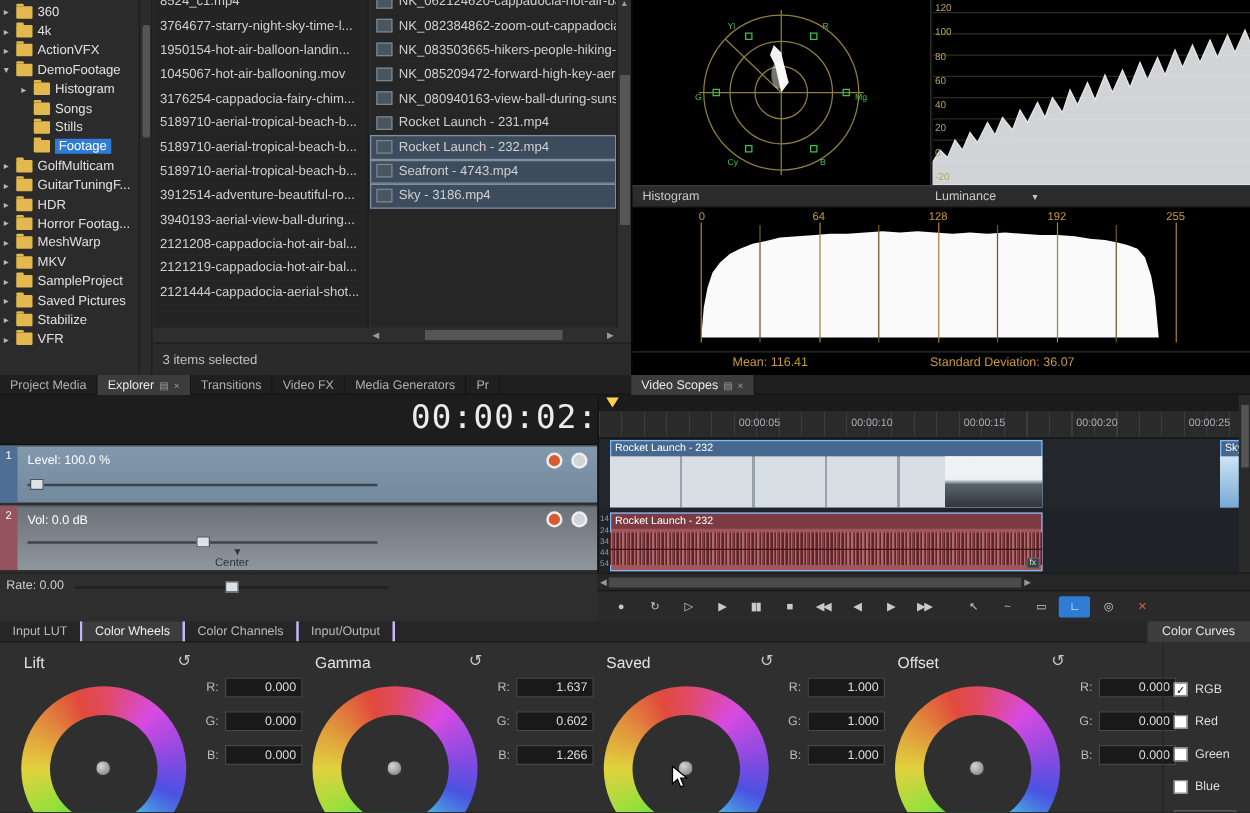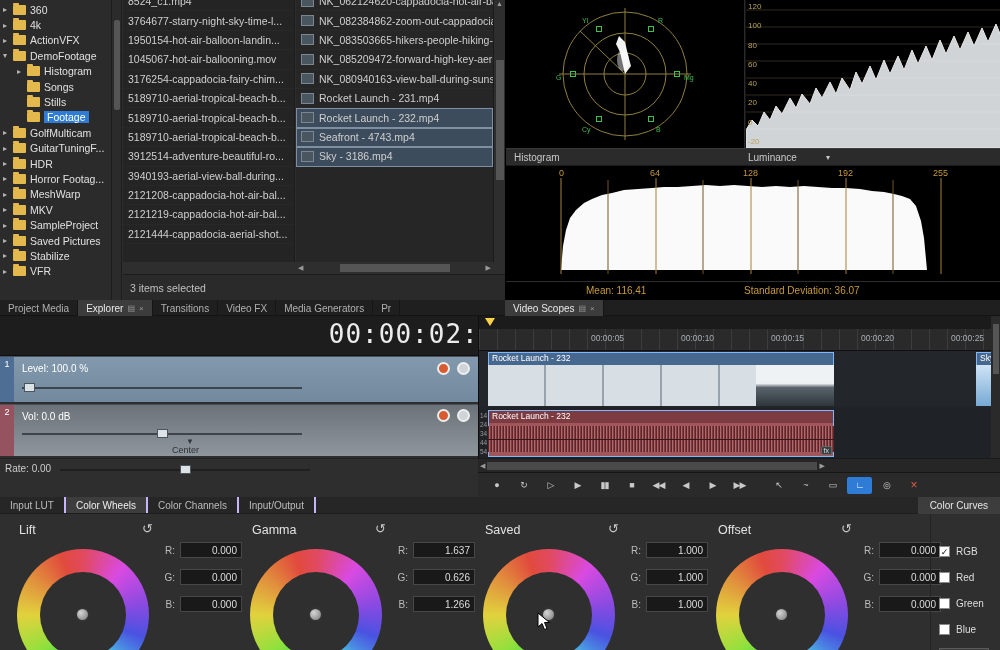--- a/index.html
+++ b/index.html
@@ -637,21 +637,21 @@
         <span class="wreset">↺</span>
         <div class="ring"></div>
         <div class="knob"></div>
         <div class="fields">
           <div class="fieldrow">
             <span class="flabel">R:</span>
             <span class="fbox">1.637</span>
           </div>
           <div class="fieldrow">
             <span class="flabel">G:</span>
-            <span class="fbox">0.626</span>
+            <span class="fbox">0.602</span>
           </div>
           <div class="fieldrow">
             <span class="flabel">B:</span>
             <span class="fbox">1.266</span>
           </div>
         </div>
       </div><div class="wgroup">
         <span class="wlabel">Saved</span>
         <span class="wreset">↺</span>
         <div class="ring"></div>

